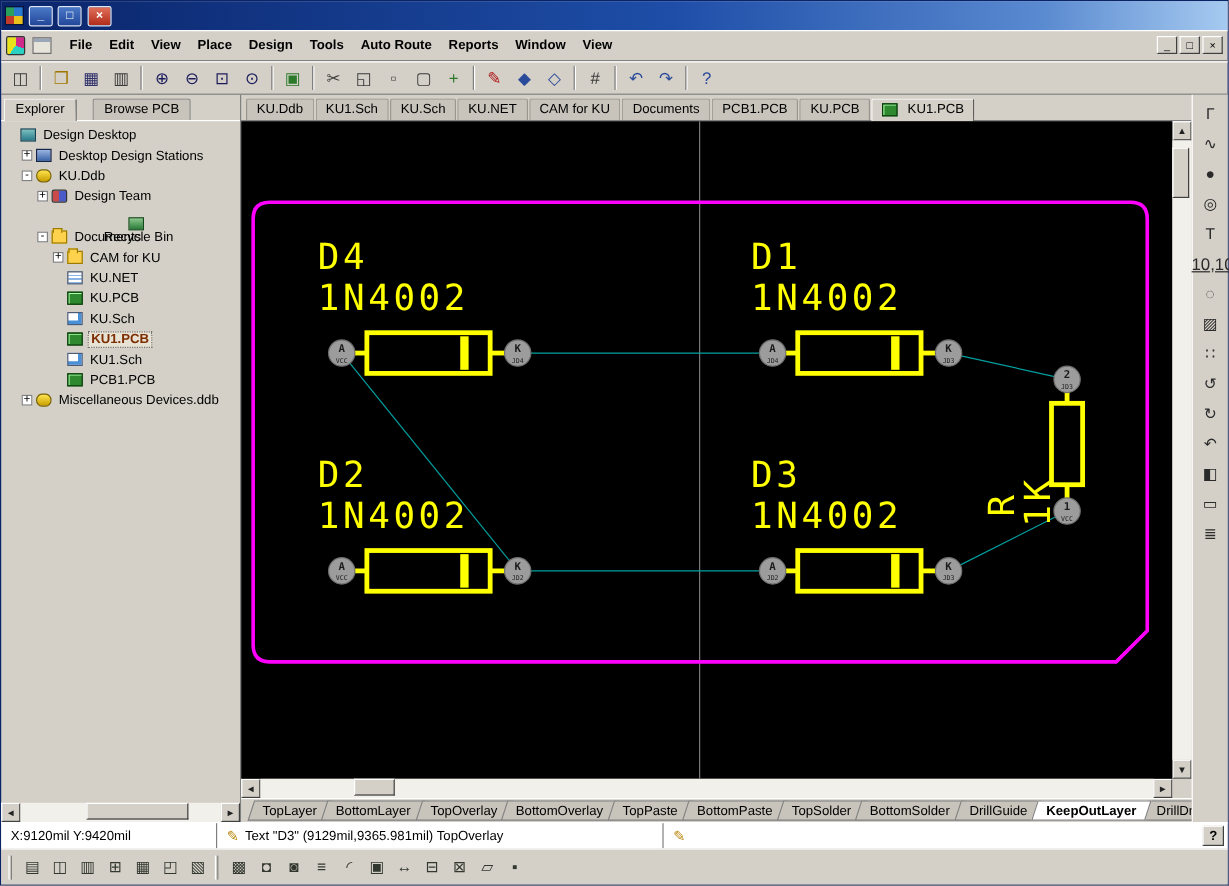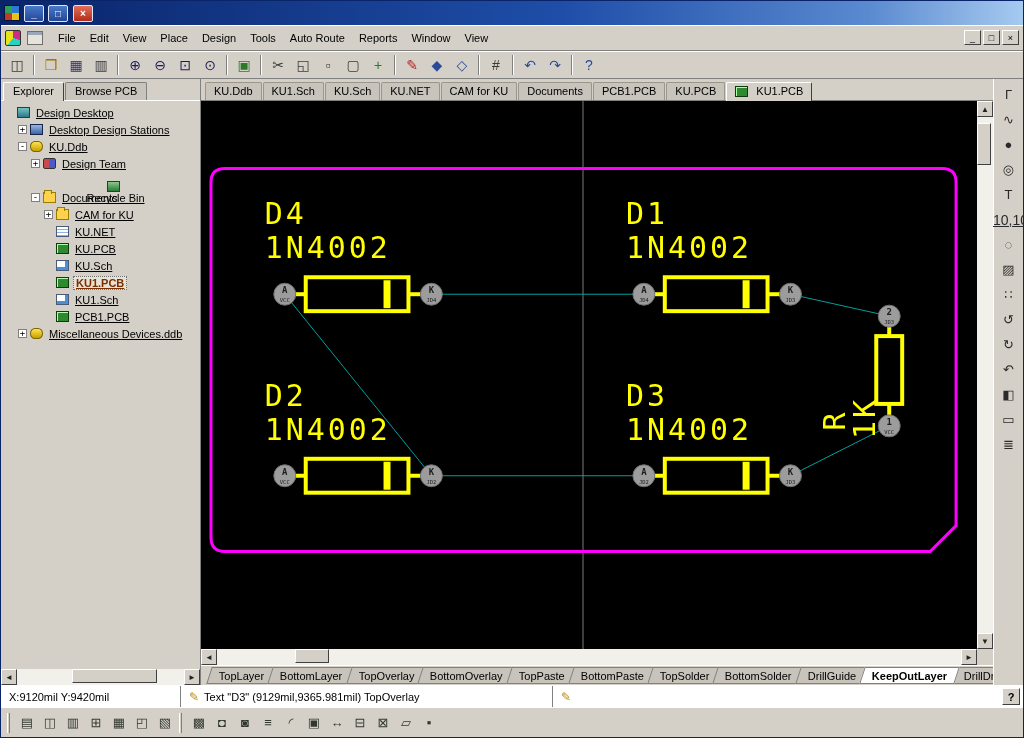--- a/index.html
+++ b/index.html
@@ -23,38 +23,38 @@
   .win-btn.close  { background:linear-gradient(#e0705a,#b22c1a); margin-left:1px; }
 
   
   .menubar { height:26px; flex:none; display:flex; align-items:center; padding:0 4px; gap:2px;
              border-bottom:1px solid #808080; box-shadow:inset 0 1px 0 #fff; }
   .doc-icon { width:16px; height:16px; flex:none; margin-right:4px;
               background: conic-gradient(#d02a8a 0 30%, #2ad0c2 30% 60%, #e8e21a 60% 100%);
               border:1px solid #333; border-radius:2px; }
   .doc-icon2 { width:16px; height:14px; flex:none; margin-right:6px; background:#e6e3da;
                border:1px solid #6f6f6f; box-shadow:inset 0 3px 0 #9aa7b8; }
-  .menu-item { padding:3px 7px; cursor:default; }
+  .menu-item { padding:3px 7px; cursor:default;font-weight:bold; }
   .menu-spacer { flex:1; }
   .mdi-btn { width:17px; height:15px; flex:none; display:flex; align-items:center; justify-content:center;
              font-size:9px; background:#d4d0c8; border:1px solid; border-color:#fff #404040 #404040 #fff; }
 
   
   .toolbar { height:28px; flex:none; display:flex; align-items:center; padding:0 4px; gap:1px;
              border-bottom:1px solid #808080; box-shadow:inset 0 1px 0 #fff; }
   .tb-btn { width:24px; height:23px; display:flex; align-items:center; justify-content:center;
             font-size:14px; color:#3a3a3a; background:transparent; border:1px solid transparent; }
   .tb-sep { width:2px; height:20px; margin:0 3px; border-left:1px solid #808080; border-right:1px solid #fff; }
 
   
   .content { flex:1; min-height:0; display:flex; }
 
   
   .left-panel { width:200px; flex:none; display:flex; flex-direction:column; border-right:1px solid #808080; }
-  .panel-tabs { height:22px; flex:none; display:flex; align-items:flex-end; padding:2px 2px 0 2px; gap:1px;
+  .panel-tabs { height:22px; flex:none; display:flex; align-items:flex-end; padding:2px 2px 0 2px; gap:13px;
                 border-bottom:1px solid #fff; }
   .ptab { padding:2px 9px 3px 9px; border:1px solid #808080; border-bottom:none;
           border-radius:2px 2px 0 0; background:#c8c4bc; font-size:11px; }
   .ptab.active { background:#d4d0c8; border-color:#fff #404040 #d4d0c8 #fff; font-weight:normal;
                  padding-bottom:4px; margin-bottom:-1px; }
   .tree { flex:1; min-height:0; overflow:hidden; padding:3px 0 0 2px; }
   .tree-row { height:17px; display:flex; align-items:center; white-space:nowrap; cursor:default; }
   .expander { width:9px; height:9px; flex:none; margin-right:3px; background:#fff; border:1px solid #808080;
               font-family:"DejaVu Sans Mono", monospace; font-size:9px; line-height:7px; text-align:center; }
   .expander.hidden { visibility:hidden; }
@@ -65,21 +65,21 @@
   .i-team { background:linear-gradient(90deg,#c84a4a 50%,#4a5ac8 50%); border:1px solid #333; border-radius:2px; }
   .i-recycle { background:linear-gradient(#8ac88a,#2a7a3a); border:1px solid #114d1a; }
   .i-folder { background:#ffd24d; border:1px solid #9a7a00; }
   .i-folder::before { content:""; position:absolute; top:-3px; left:0; width:6px; height:3px;
                       background:#ffd24d; border:1px solid #9a7a00; border-bottom:none; }
   .i-cam  { background:linear-gradient(#9ae89a,#1f7a1f); border:1px solid #0c4a0c; }
   .i-net  { background:repeating-linear-gradient(#ffffff 0 2px, #8ab4e8 2px 3px); border:1px solid #4a5a77; }
   .i-pcb  { background:#2f8a2f; border:1px solid #0c3a0c; box-shadow:inset 1px 1px 0 #aaffaa; }
   .i-sch  { background:#fff; border:1px solid #4a5a77; box-shadow:inset -3px -3px 0 #4a90d9; }
   .i-plc  { background:#fff; border:1px solid #4a5a77; box-shadow:inset -3px -3px 0 #d94a4a; }
-  .tlabel { padding:0 2px;text-decoration:underline; }
+  .tlabel { padding:0 2px; }
   .tree-row.selected .tlabel { color:#7b2d00; font-weight:bold; border:1px dotted #707070; background:#e8e2d4; }
 
   
   .sb-btn { width:16px; height:16px; flex:none; display:flex; align-items:center; justify-content:center;
             font-size:8px; color:#222; background:#d4d0c8; border:1px solid; border-color:#fff #404040 #404040 #fff; }
   .sb-track { position:relative; flex:1; background:#f2f0ea; }
   .sb-thumb { position:absolute; background:#d4d0c8; border:1px solid; border-color:#fff #404040 #404040 #fff; }
   .hscrollbar { height:16px; flex:none; display:flex; }
   .hscrollbar .sb-thumb { top:0; height:14px; }
   .vscrollbar { width:16px; flex:none; display:flex; flex-direction:column; }

